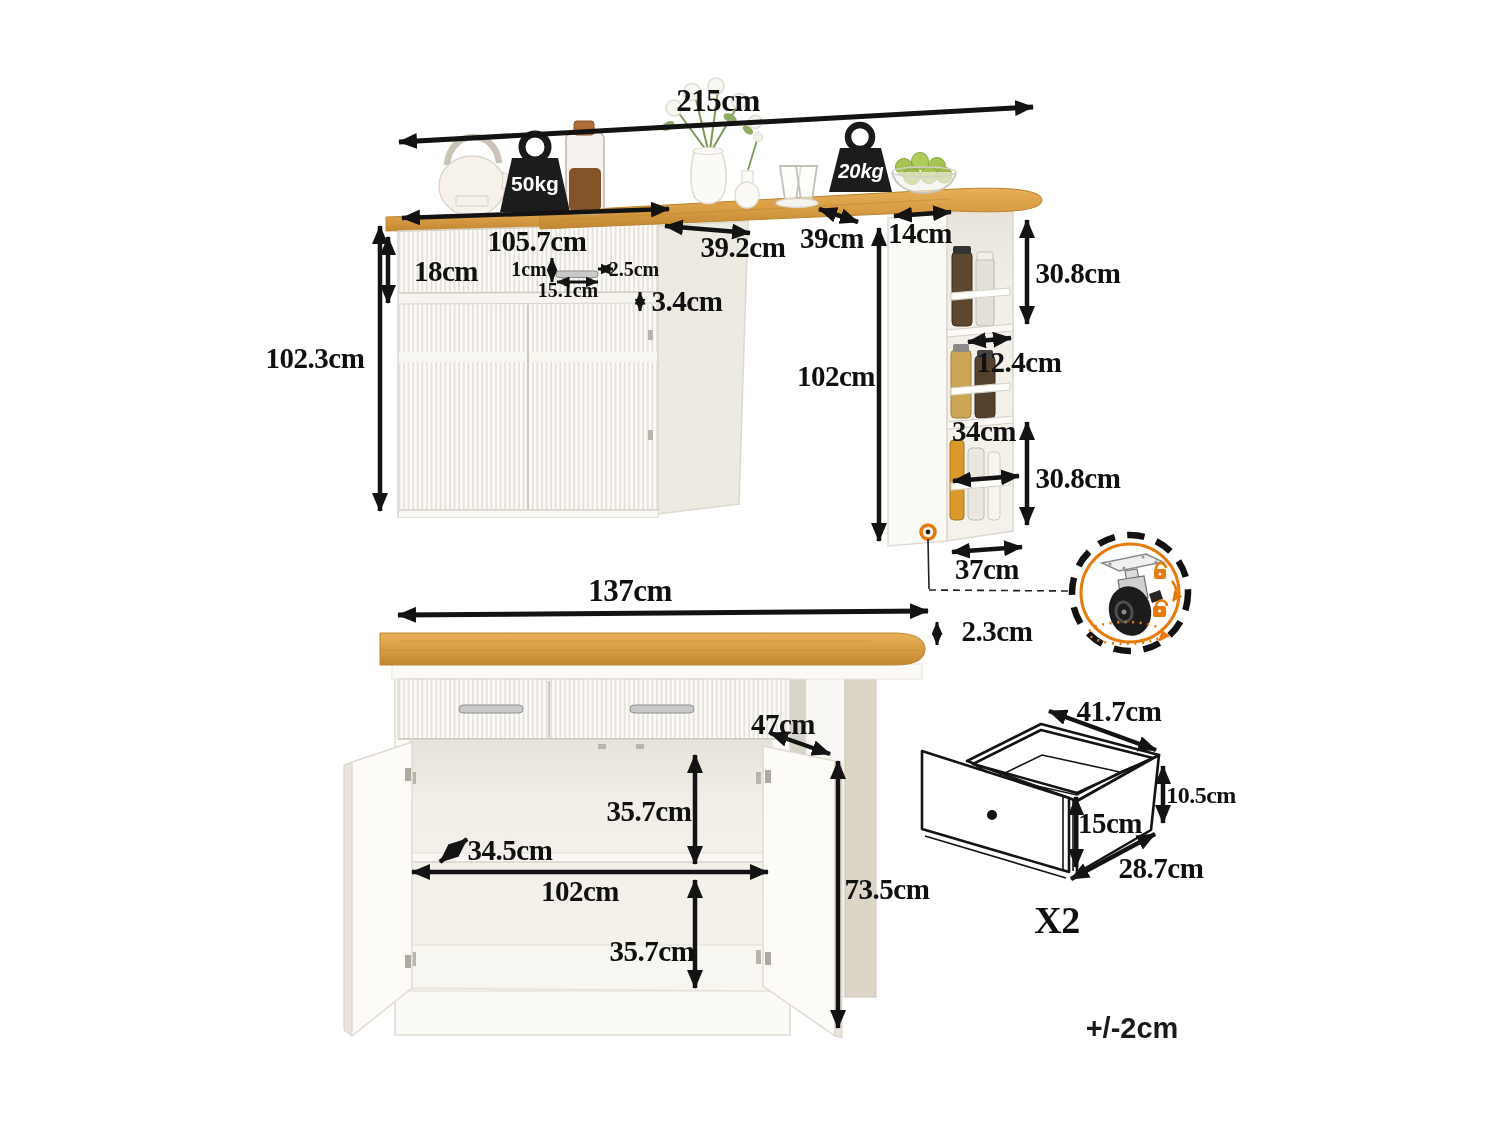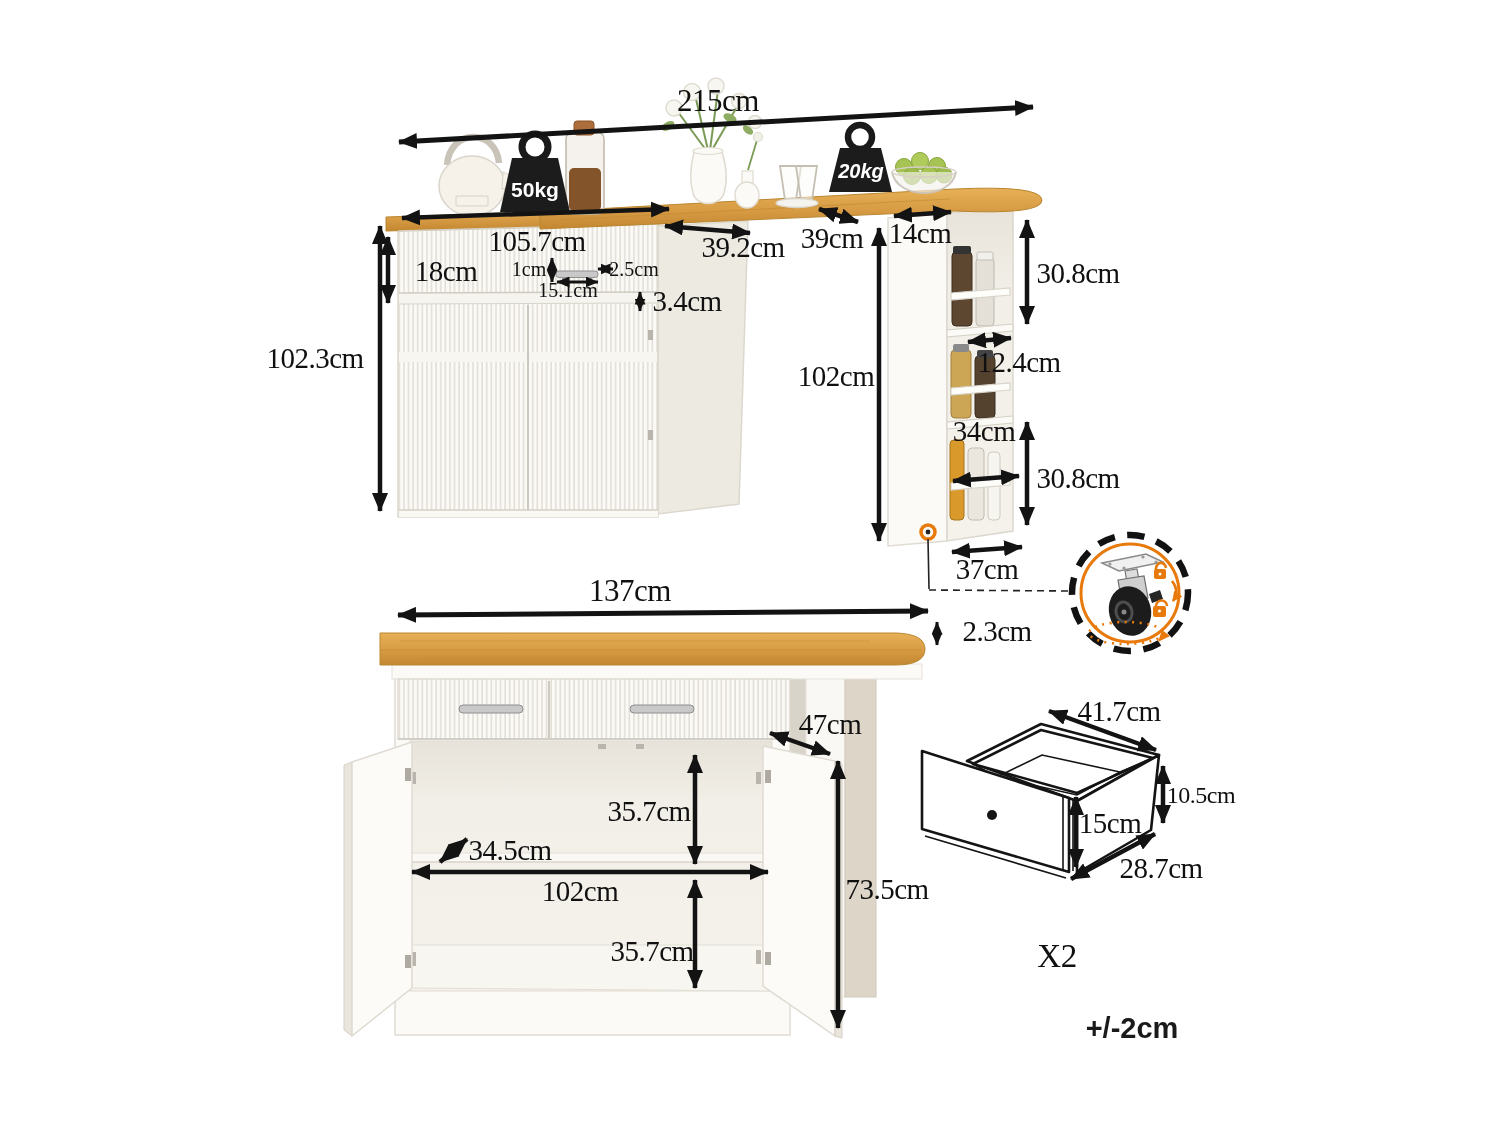--- a/index.html
+++ b/index.html
@@ -1,25 +1,25 @@
 <!DOCTYPE html>
 <html><head>
 <meta charset="utf-8">
 <style>
   html,body{margin:0;padding:0;background:#ffffff;}
   .stage{position:relative;width:1500px;height:1125px;background:#ffffff;overflow:hidden;
          font-family:"Liberation Serif","DejaVu Serif",serif;}
   svg.canvas{position:absolute;left:0;top:0;z-index:1;}
   .labels{position:absolute;left:0;top:0;width:100%;height:100%;z-index:5;pointer-events:none;}
-  .dim{position:absolute;transform:translate(-50%,-50%);font-weight:400;font-size:29px;
+  .dim{position:absolute;transform:translate(-50%,-50%);font-weight:700;font-size:29px;
        color:#101010;white-space:nowrap;letter-spacing:-.5px;}
   .dim.s31{font-size:31px;}
   .dim.s20{font-size:20px;letter-spacing:0;}
   .dim.s26{font-size:24px;}
-  .dim.s33{font-size:33px;margin-top:36px;}
+  .dim.s33{font-size:38px;}
   .dim.wlabel{font-family:"Liberation Sans","DejaVu Sans",sans-serif;font-weight:700;
        color:#ffffff;font-size:21px;letter-spacing:0;}
   .dim.wlabel.s20k{font-size:20px;font-style:italic;}
   .dim.note{font-family:"Liberation Sans","DejaVu Sans",sans-serif;font-weight:600;
        color:#1a1a1a;font-size:29px;letter-spacing:0;}
   
   .ab{stroke:#131313;stroke-width:4.5;marker-start:url(#mB);marker-end:url(#mB);}
   .ab5{stroke:#131313;stroke-width:5;marker-start:url(#mB);marker-end:url(#mB);}
   .as{stroke:#131313;stroke-width:3;marker-start:url(#mS);marker-end:url(#mS);}
   .draw{stroke:#141414;stroke-width:2.6;fill:#ffffff;stroke-linejoin:round;}
@@ -302,42 +302,42 @@
     <line class="ab" x1="838" y1="761" x2="838" y2="1028"></line>
     <line class="ab" x1="1049" y1="711" x2="1156" y2="750"></line>
     <line class="ab" x1="1163" y1="766" x2="1163" y2="823"></line>
     <line class="ab" x1="1076" y1="797" x2="1076" y2="867"></line>
     <line class="ab" x1="1071" y1="879" x2="1155" y2="834"></line>
   </g>
 </svg>
 
 <div class="labels">
   <div class="dim s31" style="left:718px;top:101px">215cm</div>
-  <div class="dim wlabel" style="left:535px;top:190px">50kg</div>
+  <div class="dim wlabel" style="left:535px;top:184px">50kg</div>
   <div class="dim wlabel s20k" style="left:861px;top:171px">20kg</div>
   <div class="dim" style="left:537px;top:241px">105.7cm</div>
   <div class="dim" style="left:743px;top:247px">39.2cm</div>
   <div class="dim" style="left:446px;top:271px">18cm</div>
   <div class="dim s20" style="left:529px;top:269px">1cm</div>
   <div class="dim s20" style="left:634px;top:269px">2.5cm</div>
   <div class="dim s20" style="left:568px;top:290px">15.1cm</div>
   <div class="dim" style="left:687px;top:301px">3.4cm</div>
   <div class="dim" style="left:315px;top:358px">102.3cm</div>
   <div class="dim" style="left:832px;top:238px">39cm</div>
   <div class="dim" style="left:920px;top:233px">14cm</div>
   <div class="dim" style="left:836px;top:376px">102cm</div>
   <div class="dim" style="left:1078px;top:273px">30.8cm</div>
   <div class="dim" style="left:1019px;top:362px">12.4cm</div>
   <div class="dim" style="left:984px;top:431px">34cm</div>
   <div class="dim" style="left:1078px;top:478px">30.8cm</div>
   <div class="dim" style="left:987px;top:569px">37cm</div>
 
   <div class="dim s31" style="left:630px;top:591px">137cm</div>
   <div class="dim" style="left:997px;top:631px">2.3cm</div>
-  <div class="dim" style="left:830px;top:724px">47cm</div>
+  <div class="dim" style="left:783px;top:724px">47cm</div>
   <div class="dim" style="left:649px;top:811px">35.7cm</div>
   <div class="dim" style="left:510px;top:850px">34.5cm</div>
   <div class="dim" style="left:580px;top:891px">102cm</div>
   <div class="dim" style="left:652px;top:951px">35.7cm</div>
   <div class="dim" style="left:887px;top:889px">73.5cm</div>
 
   <div class="dim" style="left:1119px;top:711px">41.7cm</div>
   <div class="dim s26" style="left:1201px;top:795px">10.5cm</div>
   <div class="dim" style="left:1110px;top:823px">15cm</div>
   <div class="dim" style="left:1161px;top:868px">28.7cm</div>

